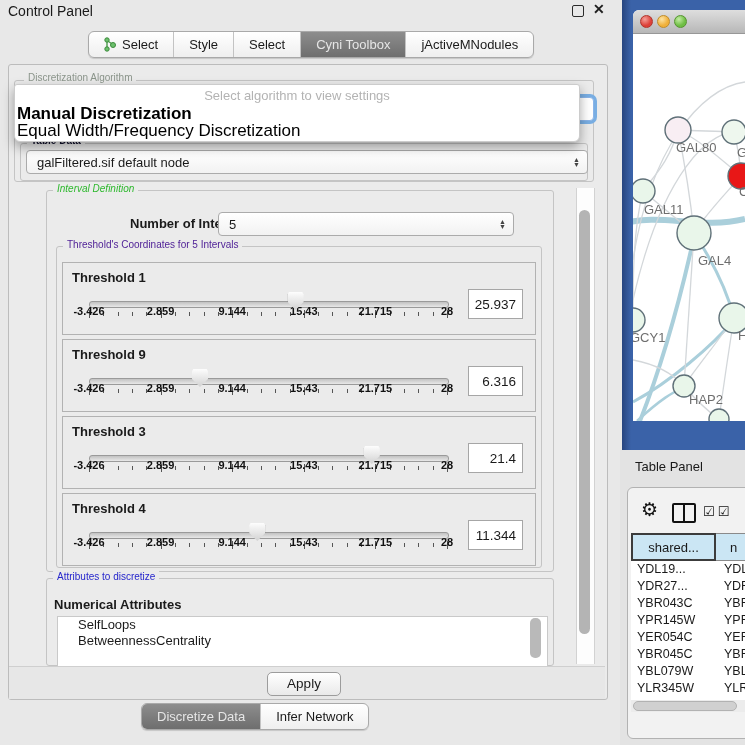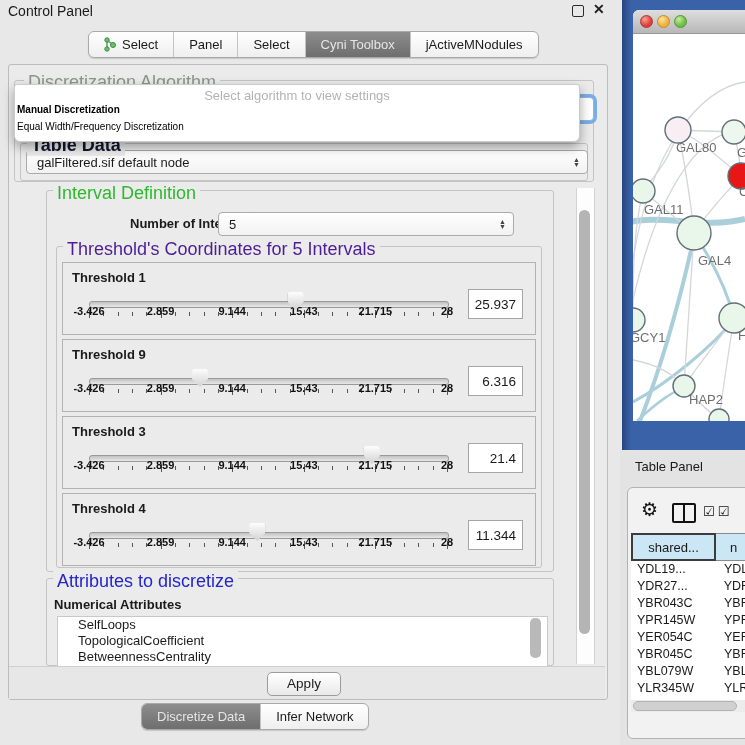--- a/index.html
+++ b/index.html
@@ -14,30 +14,30 @@
           background:linear-gradient(#ffffff,#efefef);box-shadow:0 1px 1px rgba(0,0,0,.15);height:25px;}
   .tabbar .tab{display:flex;align-items:center;gap:6px;padding:0 15px;font-size:13px;
                border-right:1px solid #c3c3c3;white-space:nowrap;}
   .tabbar .tab:last-child{border-right:none;}
   .tabbar .tab.sel{background:linear-gradient(#8d8d8d,#6e6e6e);color:#e6e6e6;}
   .top-tabs{left:88px;top:31px;}
   .bottom-tabs{left:141px;top:703px;}
   .main-panel{left:8px;top:64px;width:598px;height:634px;background:#ebebeb;
               border:1px solid #bcbcbc;border-radius:3px;}
   .group{border:1px solid #c4c4c4;border-radius:3px;}
-  .group-title{font-size:18px;background:#ebebeb;padding:0 4px;white-space:nowrap;}
+  .group-title{font-size:10px;background:#ebebeb;padding:0 4px;white-space:nowrap;}
   .combo{background:linear-gradient(#ffffff,#f2f2f2);border:1px solid #ababab;border-radius:4px;
          font-size:13px;display:flex;align-items:center;box-shadow:0 1px 0 rgba(255,255,255,.7) inset;}
   .combo .val{padding-left:10px;flex:1;}
   .stepper{width:13px;display:flex;flex-direction:column;align-items:center;justify-content:center;
            line-height:5px;font-size:7px;color:#444;margin-right:4px;}
   .popup{left:14px;top:84px;width:564px;height:56px;background:#ffffff;border:1px solid #cccccc;
          border-radius:3px 3px 6px 6px;box-shadow:0 5px 12px rgba(0,0,0,.35);z-index:6;}
   .popup .prompt{position:absolute;left:0;right:0;top:3px;text-align:center;color:#b3b3b3;font-size:13px;}
-  .popup .item{position:absolute;left:2px;font-size:10px;color:#000;}
+  .popup .item{position:absolute;left:2px;font-size:17px;color:#000;}
   .focus-ring{left:552px;top:97px;width:40px;height:22px;background:#fff;border:1px solid #8ab4e8;
               border-radius:4px;box-shadow:0 0 0 3px #79aee3;z-index:5;}
   .thr-panel{position:relative;width:472px;height:71px;border:1px solid #b2b2b2;margin-bottom:4px;background:#ebebeb;}
   .thr-label{position:absolute;left:9px;top:7px;font-weight:bold;font-size:13px;}
   .thr-track{position:absolute;left:26px;top:38px;width:358px;height:5px;border:1px solid #9a9a9a;
              border-radius:3px;background:linear-gradient(#c2c2c2,#e8e8e8);}
   .thr-handle{position:absolute;top:29px;width:16px;height:18px;
               background:linear-gradient(#fdfdfd,#d2d2d2);
               clip-path:polygon(8% 0,92% 0,100% 12%,100% 55%,50% 100%,0 55%,0 12%);
               filter:drop-shadow(0 0 1px #7c7c7c);}
@@ -95,21 +95,21 @@
     <svg width="12" height="15" viewBox="0 0 12 15">
       <line x1="3" y1="3.5" x2="3" y2="11.5" stroke="#4a9a4a" stroke-width="1.4"></line>
       <line x1="3" y1="3.5" x2="9" y2="7.5" stroke="#4a9a4a" stroke-width="1.4"></line>
       <circle cx="3" cy="3" r="2.2" fill="#6cc06c" stroke="#3d8b3d"></circle>
       <circle cx="3" cy="12" r="2.2" fill="#6cc06c" stroke="#3d8b3d"></circle>
       <circle cx="9" cy="8" r="2.5" fill="#6cc06c" stroke="#3d8b3d"></circle>
     </svg>
     <span>Select</span>
   </div>
   <div class="tab">
-      <span>Panel</span>
+      <span>Style</span>
     </div>
   <div class="tab">
       <span>Select</span>
     </div>
   <div class="tab sel">
       <span>Cyni Toolbox</span>
     </div>
   <div class="tab">
       <span>jActiveMNodules</span>
     </div>
@@ -132,21 +132,21 @@
 <div class="abs group-title bold" style="left:27px;top:135px;color:#14142e;z-index:2;">Table Data</div>
 <div class="abs combo" style="left:26px;top:150px;width:560px;height:22px;">
   <span class="val">galFiltered.sif default node</span>
   <span class="stepper">
       <span>▲</span>
       <span>▼</span>
     </span>
 </div>
 
 <div class="abs group" style="left:46px;top:190px;width:506px;height:380px;"></div>
-<div class="abs group-title" style="left:53px;top:183px;color:#2eb82e;">Interval Definition</div>
+<div class="abs group-title" style="left:53px;top:183px;color:#2eb82e;font-style:italic;">Interval Definition</div>
 
 <div class="abs lbl bold" style="left:130px;top:216px;">Number of Intervals</div>
 <div class="abs combo" style="left:218px;top:212px;width:294px;height:22px;">
   <span class="val">5</span>
   <span class="stepper">
       <span>▲</span>
       <span>▼</span>
     </span>
 </div>
 
@@ -305,21 +305,20 @@
       <div class="thr-handle" style="left:186.3px;"></div>
       <div class="thr-value">11.344</div>
     </div>
   </div>
 
 <div class="abs group" style="left:46px;top:578px;width:506px;height:86px;"></div>
 <div class="abs group-title" style="left:53px;top:571px;color:#2525cc;">Attributes to discretize</div>
 <div class="abs lbl bold" style="left:54px;top:597px;">Numerical Attributes</div>
 <div class="abs attr-list">
     <div class="attr-item">SelfLoops</div>
-    <div class="attr-item">TopologicalCoefficient</div>
     <div class="attr-item">BetweennessCentrality</div>
   </div>
 <div class="abs" style="left:530px;top:618px;width:11px;height:40px;border-radius:5px;background:#b9b9b9;z-index:2;"></div>
 
 <div class="abs vscroll-track"></div>
 <div class="abs vscroll-thumb"></div>
 
 <div class="abs apply-strip">
   <div class="apply-btn">Apply</div>
 </div>

